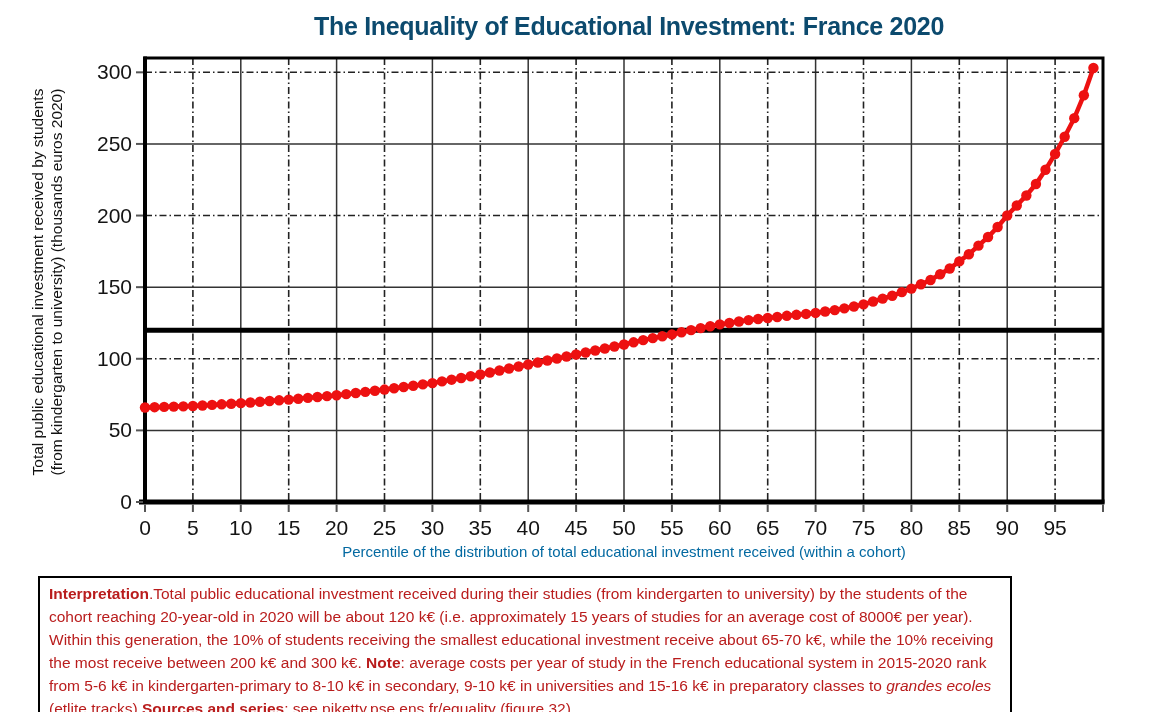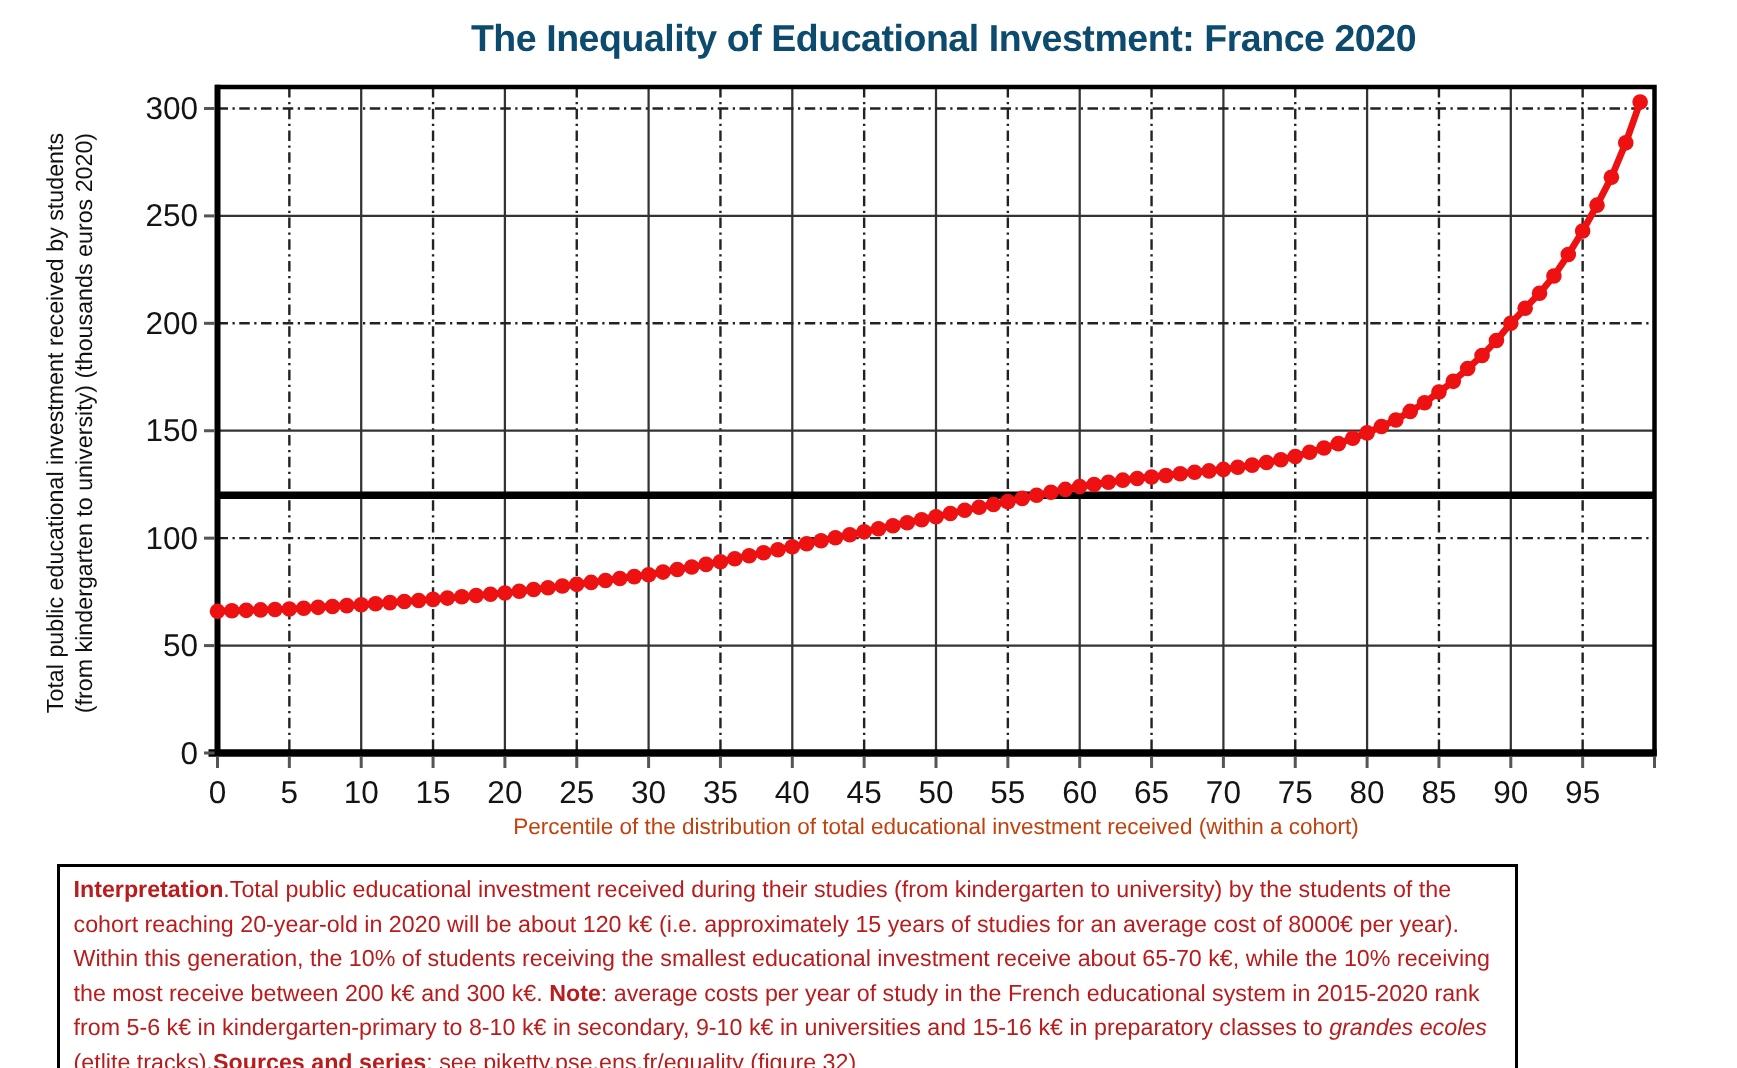--- a/index.html
+++ b/index.html
@@ -19,21 +19,21 @@
     font-weight: bold;
     letter-spacing: -0.3px;
     color: #0c4a6e;
   }
   .plot-svg { position: absolute; left: 0; top: 0; }
   .x-axis-label {
     position: absolute;
     left: 145px; top: 543px; width: 958px;
     text-align: center;
     font-size: 15px;
-    color: #c2410c;
+    color: #0369a1;
   }
   .y-axis-label {
     position: absolute;
     left: 47px; top: 282px;
     width: 470px;
     transform: translate(-50%, -50%) rotate(-90deg);
     text-align: center;
     font-size: 15.5px;
     line-height: 19px;
     color: #111;

